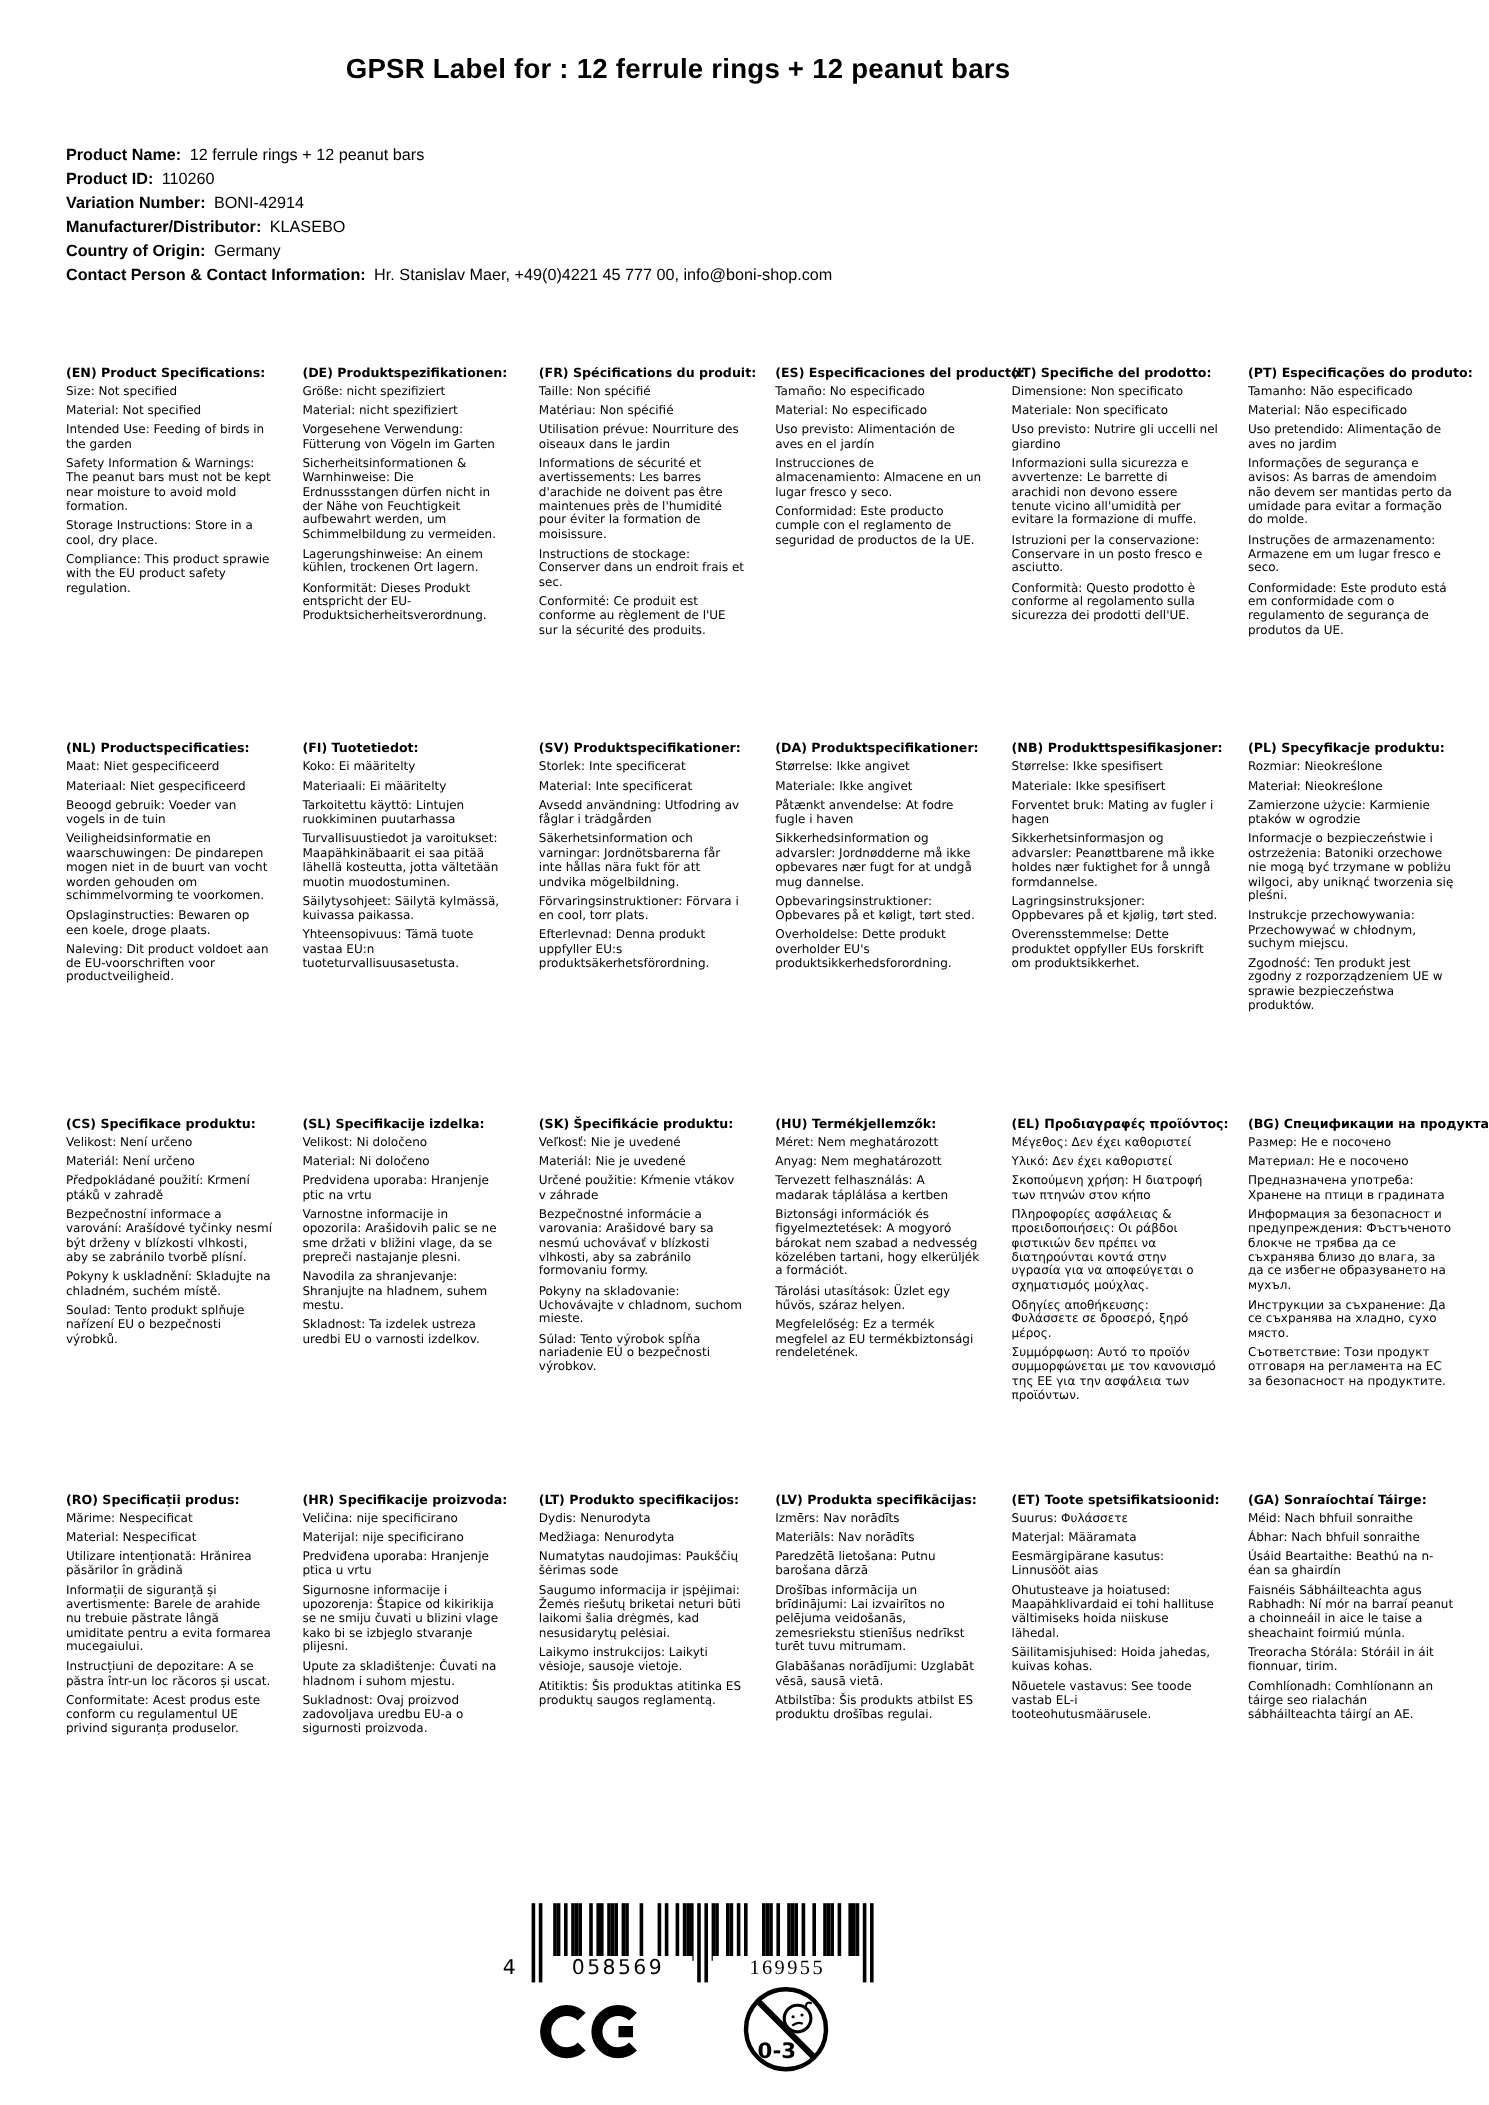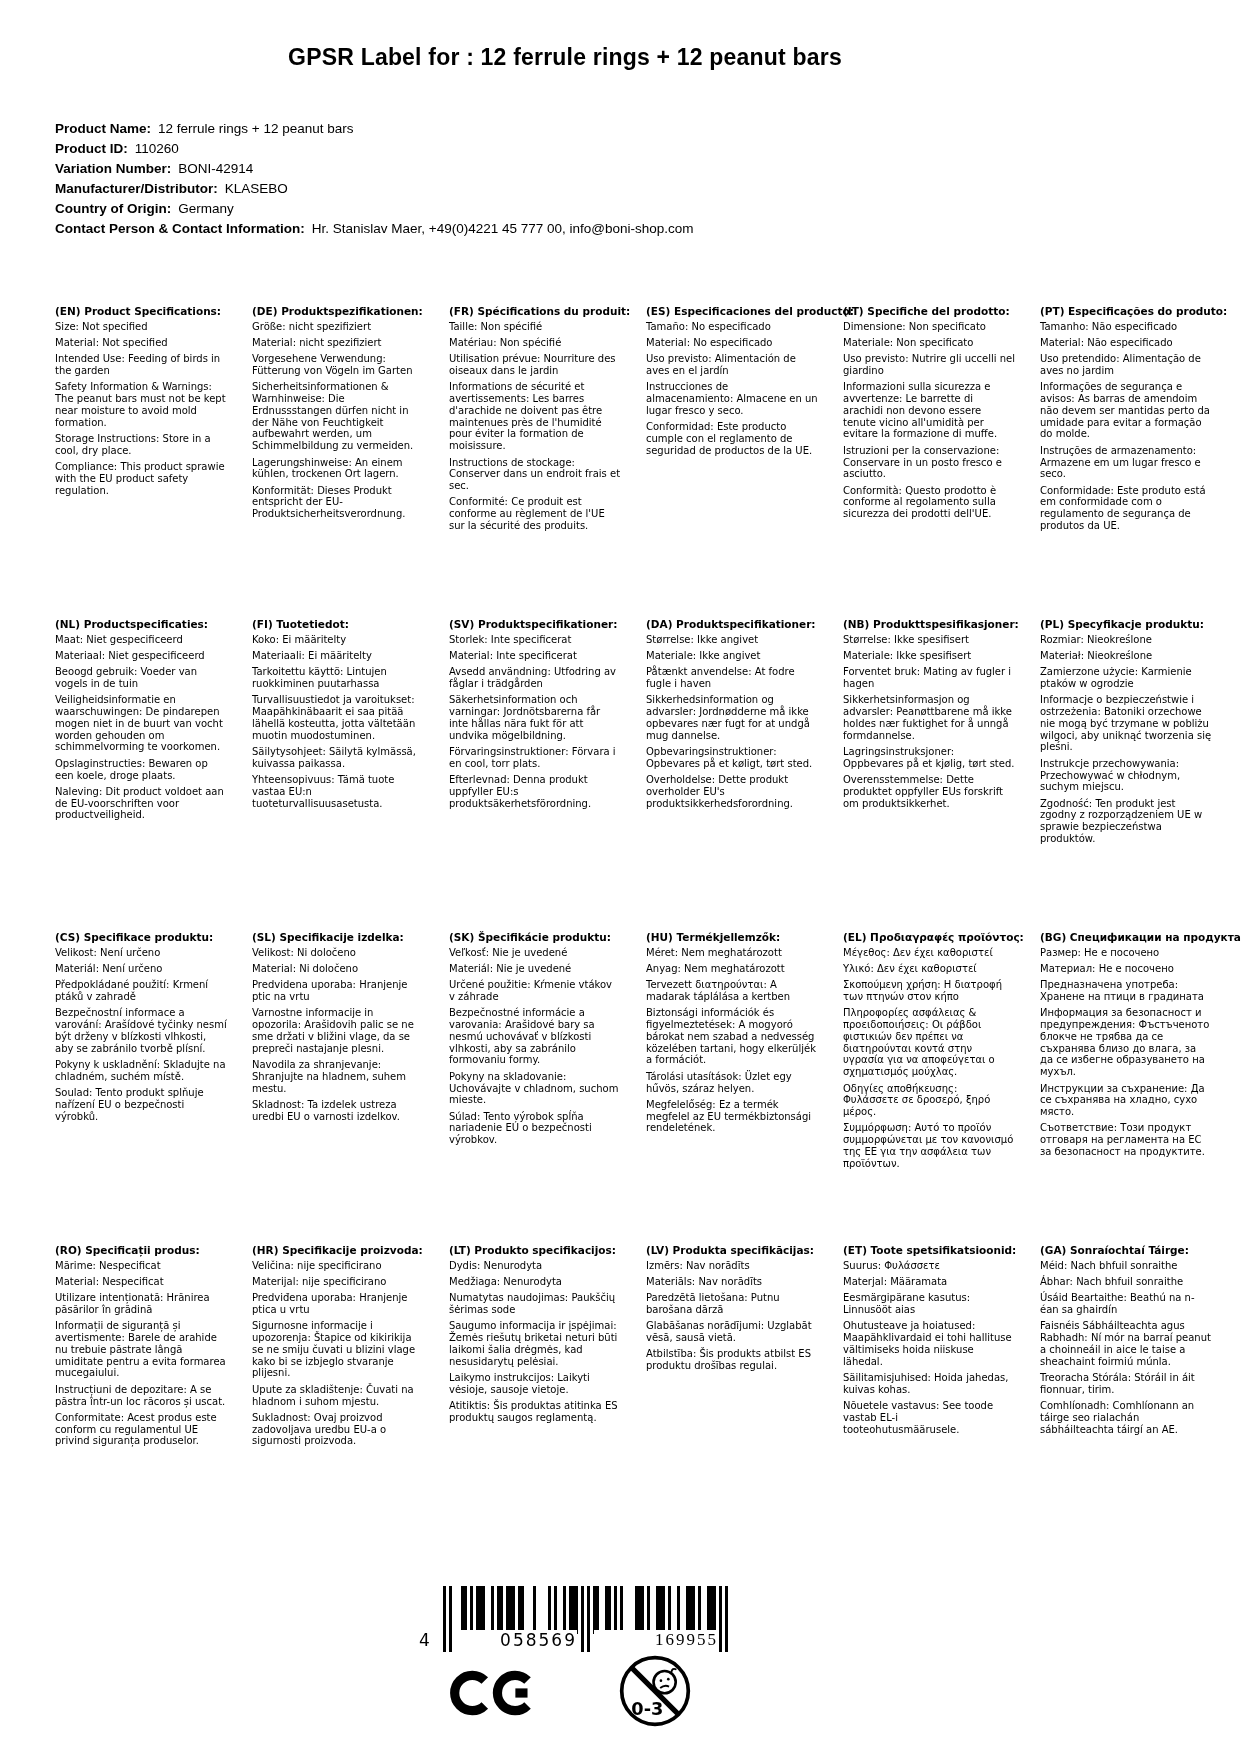--- a/index.html
+++ b/index.html
@@ -34,21 +34,21 @@
     margin:0 0 3px 0;line-height:1.2;
   }
   .spec-item{font-size:10px;line-height:1.18;margin:0 0 4.5px 0;}
   .bottom-section{position:absolute;left:0;top:1586px;width:1241px;height:168px;}
   .barcode-wrap{position:absolute;left:443px;top:0;width:285px;height:66px;}
   .bars{position:absolute;left:0;top:0;width:285px;height:66px;}
   .bar{position:absolute;top:0;width:3px;height:48px;background:#000;}
   .bar.tall{height:66px;}
   .bc-first{position:absolute;left:-24px;top:44px;font-size:17px;}
   .bc-num{
-    position:absolute;top:44px;font-size:17px;text-align:right;
+    position:absolute;top:44px;font-size:17px;text-align:center;
     background:#fff;letter-spacing:2px;
   }
   .bc-num1{left:10px;width:124px;}
   .bc-num2{left:151px;width:124px;font-family:Liberation Serif, serif;}
   .ce-mark{position:absolute;left:450px;top:76px;}
   .age-mark{position:absolute;left:618px;top:68px;}
 </style>
 </head>
 <body>
 
@@ -195,21 +195,21 @@
       <p class="spec-item">Materiál: Nie je uvedené</p>
       <p class="spec-item">Určené použitie: Kŕmenie vtákov v záhrade</p>
       <p class="spec-item">Bezpečnostné informácie a varovania: Arašidové bary sa nesmú uchovávať v blízkosti vlhkosti, aby sa zabránilo formovaniu formy.</p>
       <p class="spec-item">Pokyny na skladovanie: Uchovávajte v chladnom, suchom mieste.</p>
       <p class="spec-item">Súlad: Tento výrobok spĺňa nariadenie EÚ o bezpečnosti výrobkov.</p>
     </div>
     <div class="spec-block">
       <div class="spec-heading">(HU) Termékjellemzők:</div>
       <p class="spec-item">Méret: Nem meghatározott</p>
       <p class="spec-item">Anyag: Nem meghatározott</p>
-      <p class="spec-item">Tervezett διατηρούνται: A madarak táplálása a kertben</p>
+      <p class="spec-item">Tervezett felhasználás: A madarak táplálása a kertben</p>
       <p class="spec-item">Biztonsági információk és figyelmeztetések: A mogyoró bárokat nem szabad a nedvesség közelében tartani, hogy elkerüljék a formációt.</p>
       <p class="spec-item">Tárolási utasítások: Üzlet egy hűvös, száraz helyen.</p>
       <p class="spec-item">Megfelelőség: Ez a termék megfelel az EU termékbiztonsági rendeletének.</p>
     </div>
     <div class="spec-block">
       <div class="spec-heading">(EL) Προδιαγραφές προϊόντος:</div>
       <p class="spec-item">Μέγεθος: Δεν έχει καθοριστεί</p>
       <p class="spec-item">Υλικό: Δεν έχει καθοριστεί</p>
       <p class="spec-item">Σκοπούμενη χρήση: Η διατροφή των πτηνών στον κήπο</p>
       <p class="spec-item">Πληροφορίες ασφάλειας &amp; προειδοποιήσεις: Οι ράβδοι φιστικιών δεν πρέπει να διατηρούνται κοντά στην υγρασία για να αποφεύγεται ο σχηματισμός μούχλας.</p>
@@ -250,20 +250,21 @@
       <p class="spec-item">Numatytas naudojimas: Paukščių šėrimas sode</p>
       <p class="spec-item">Saugumo informacija ir įspėjimai: Žemės riešutų briketai neturi būti laikomi šalia drėgmės, kad nesusidarytų pelėsiai.</p>
       <p class="spec-item">Laikymo instrukcijos: Laikyti vėsioje, sausoje vietoje.</p>
       <p class="spec-item">Atitiktis: Šis produktas atitinka ES produktų saugos reglamentą.</p>
     </div>
     <div class="spec-block">
       <div class="spec-heading">(LV) Produkta specifikācijas:</div>
       <p class="spec-item">Izmērs: Nav norādīts</p>
       <p class="spec-item">Materiāls: Nav norādīts</p>
       <p class="spec-item">Paredzētā lietošana: Putnu barošana dārzā</p>
+      <p class="spec-item">Drošības informācija un brīdinājumi: Lai izvairītos no pelējuma veidošanās, zemesriekstu stienīšus nedrīkst turēt tuvu mitrumam.</p>
       <p class="spec-item">Glabāšanas norādījumi: Uzglabāt vēsā, sausā vietā.</p>
       <p class="spec-item">Atbilstība: Šis produkts atbilst ES produktu drošības regulai.</p>
     </div>
     <div class="spec-block">
       <div class="spec-heading">(ET) Toote spetsifikatsioonid:</div>
       <p class="spec-item">Suurus: Φυλάσσετε</p>
       <p class="spec-item">Materjal: Määramata</p>
       <p class="spec-item">Eesmärgipärane kasutus: Linnusööt aias</p>
       <p class="spec-item">Ohutusteave ja hoiatused: Maapähklivardaid ei tohi hallituse vältimiseks hoida niiskuse lähedal.</p>
       <p class="spec-item">Säilitamisjuhised: Hoida jahedas, kuivas kohas.</p>

